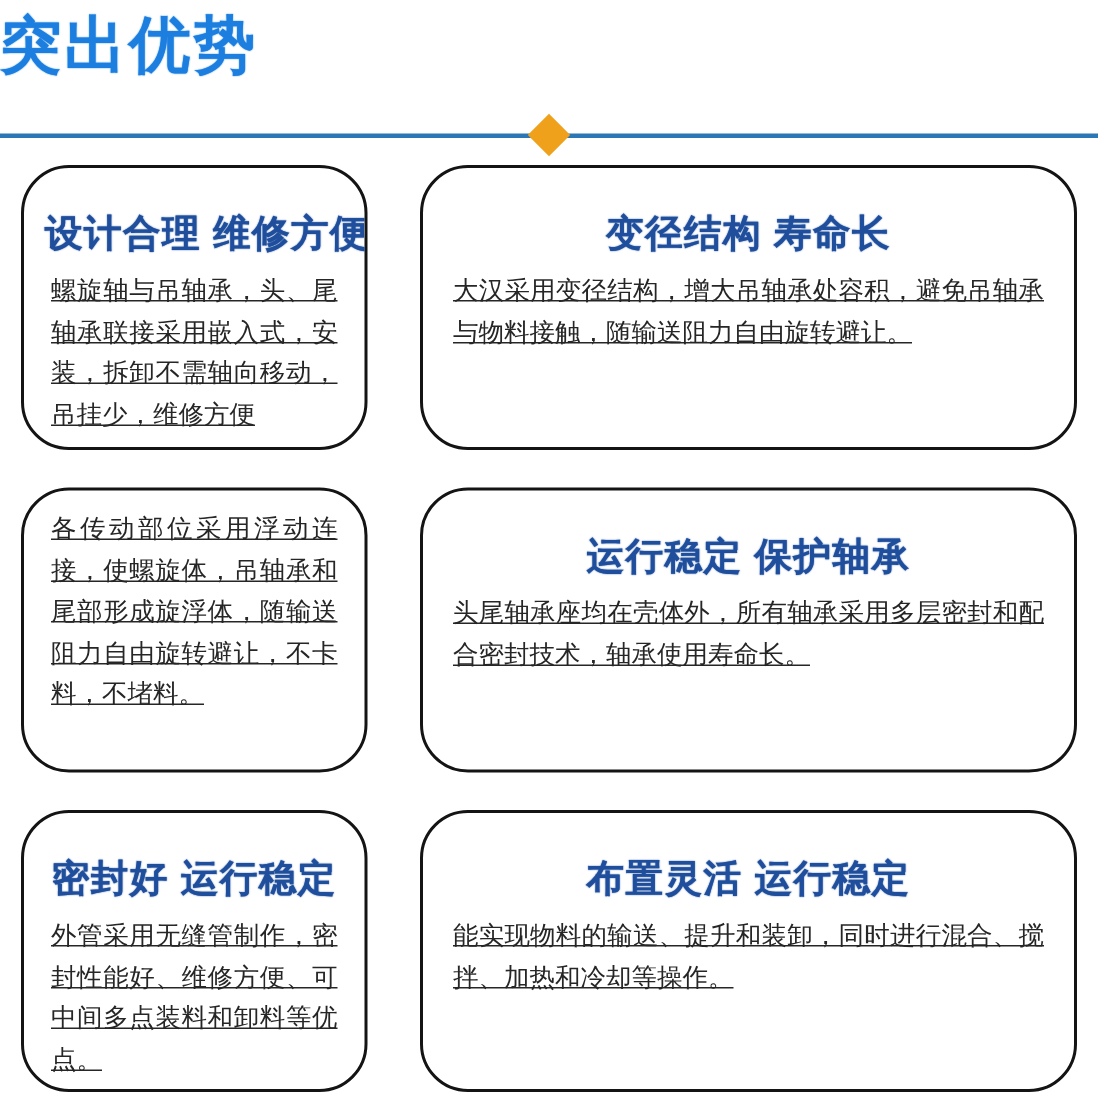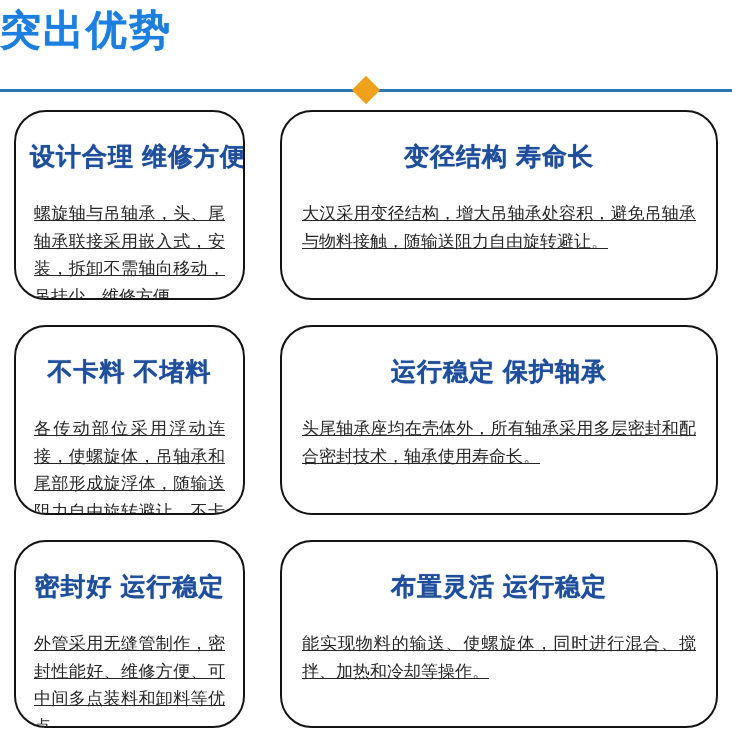--- a/index.html
+++ b/index.html
@@ -72,21 +72,20 @@
   }
   .card {
     border: 2px solid #141414;
     border-radius: 32px;
     background: #ffffff;
     box-sizing: border-box;
     padding: 12px 14px 10px 14px;
     display: flex;
     flex-direction: column;
     overflow: hidden;
-    gap: 20px;
   }
   .card-heading {
     text-align: center;
     font-size: 25px;
     font-weight: bold;
     color: #1F4E9C;
     letter-spacing: 1px;
     line-height: 1.45;
     margin: 14px 0 6px 0;
     white-space: nowrap;
@@ -121,32 +120,31 @@
     <div class="card-heading">设计合理 维修方便</div>
     <div class="card-body">螺旋轴与吊轴承，头、尾轴承联接采用嵌入式，安装，拆卸不需轴向移动，吊挂少，维修方便</div>
   </div>
 
   <div class="card col2">
     <div class="card-heading">变径结构 寿命长</div>
     <div class="card-body">大汉采用变径结构，增大吊轴承处容积，避免吊轴承与物料接触，随输送阻力自由旋转避让。</div>
   </div>
 
   <div class="card col1">
-    <div class="card-heading">不卡料 不堵料</div>
     <div class="card-body">各传动部位采用浮动连接，使螺旋体，吊轴承和尾部形成旋浮体，随输送阻力自由旋转避让，不卡料，不堵料。</div>
   </div>
 
   <div class="card col2">
     <div class="card-heading">运行稳定 保护轴承</div>
     <div class="card-body">头尾轴承座均在壳体外，所有轴承采用多层密封和配合密封技术，轴承使用寿命长。</div>
   </div>
 
   <div class="card col1">
     <div class="card-heading">密封好 运行稳定</div>
     <div class="card-body">外管采用无缝管制作，密封性能好、维修方便、可中间多点装料和卸料等优点。</div>
   </div>
 
   <div class="card col2">
     <div class="card-heading">布置灵活 运行稳定</div>
-    <div class="card-body">能实现物料的输送、使螺旋体，同时进行混合、搅拌、加热和冷却等操作。</div>
+    <div class="card-body">能实现物料的输送、提升和装卸，同时进行混合、搅拌、加热和冷却等操作。</div>
   </div>
 
 </div>
 
 </body></html>

